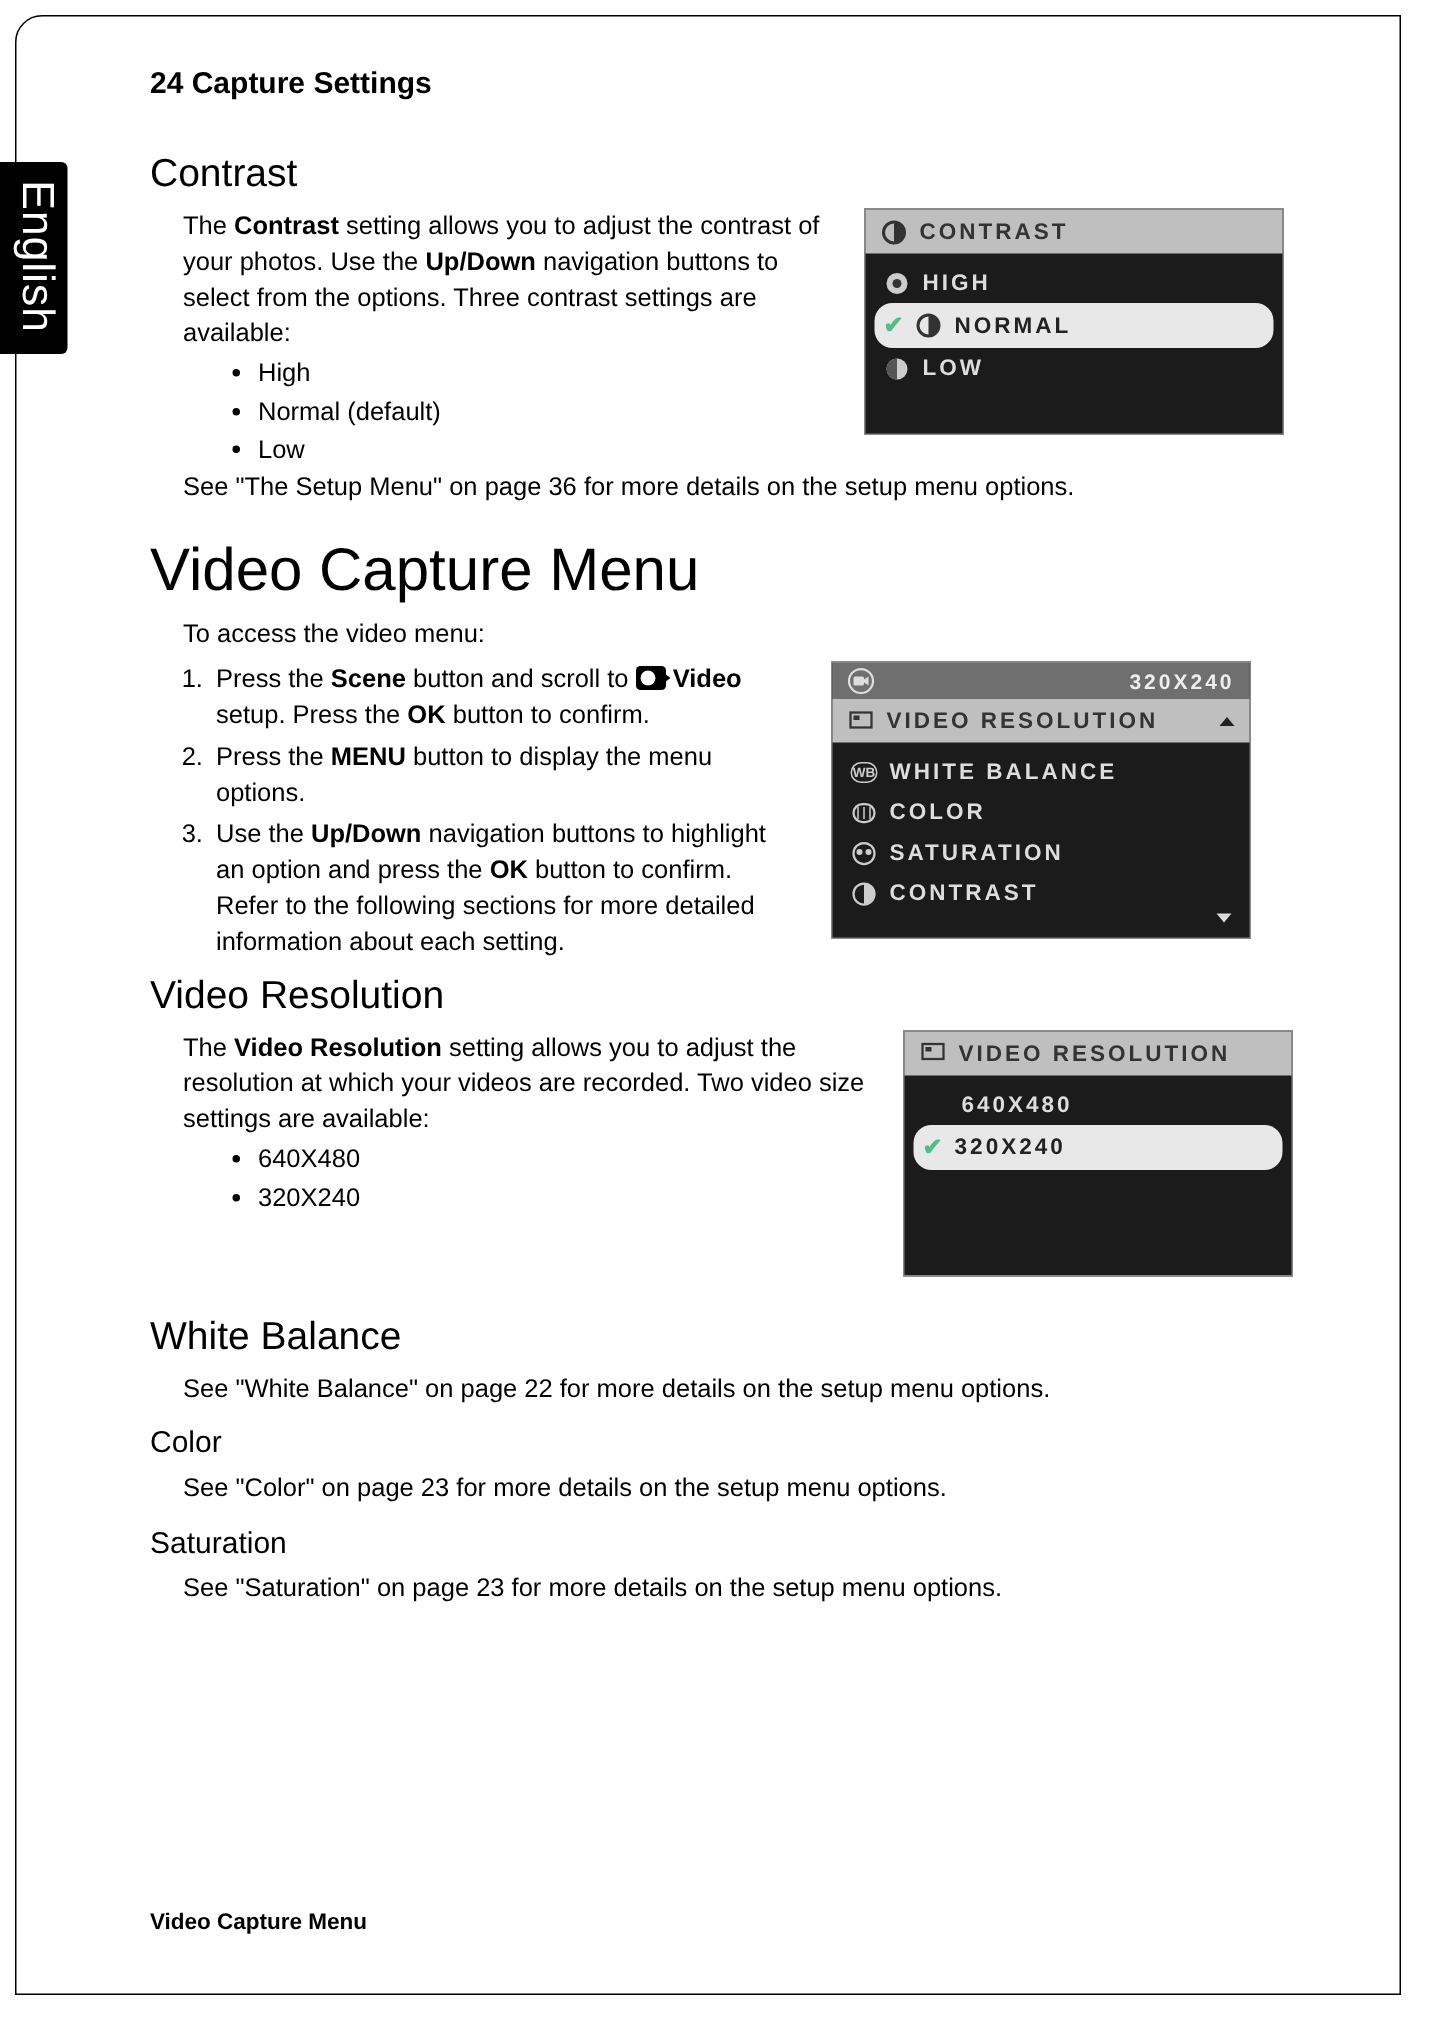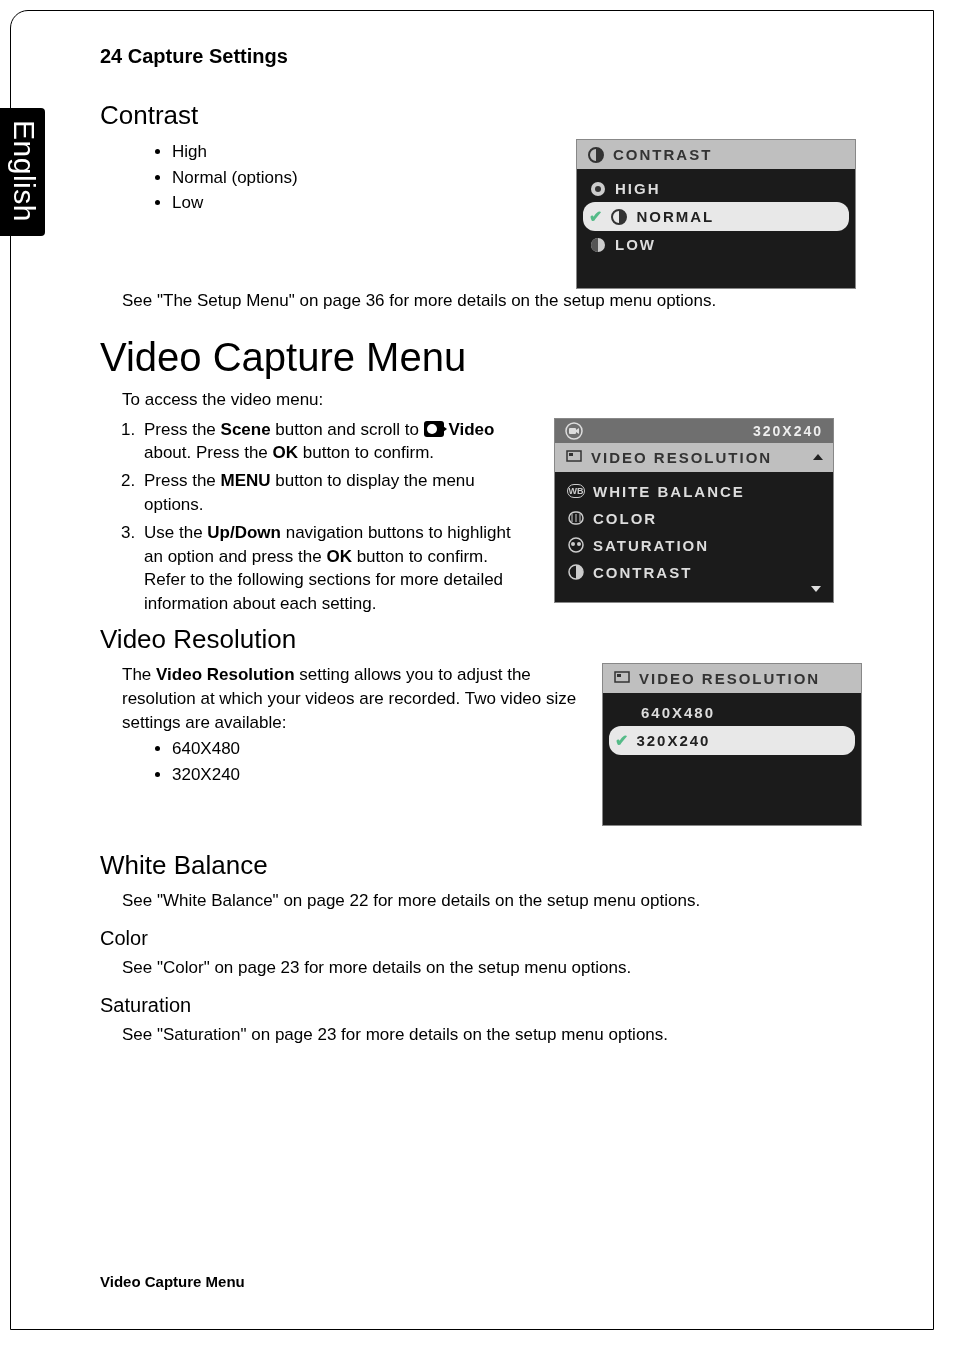--- a/index.html
+++ b/index.html
@@ -169,23 +169,26 @@
 
 <div class="page-frame"></div>
 <div class="lang-tab">English</div>
 
 <div class="content">
   <div class="page-header">24  Capture Settings</div>
 
   <h2 class="section">Contrast</h2>
   <div class="row-flex">
     <div class="col-left body-indent">
+      <p class="body">
+        <span>The </span><span class="bold">Contrast</span><span> setting allows you to adjust the contrast of your photos. Use the </span><span class="bold">Up/Down</span><span> navigation buttons to select from the options. Three contrast settings are available:</span>
+      </p>
       <ul class="bullets">
         <li>High</li>
-        <li>Normal (options)</li>
+        <li>Normal (default)</li>
         <li>Low</li>
       </ul>
     </div>
     <div class="cam">
       <div class="cam-header">
         <span class="ico">
             <svg viewBox="0 0 18 18">
               <circle cx="9" cy="9" r="7" fill="none" stroke="#333" stroke-width="2"></circle>
               <path d="M9 2 A7 7 0 0 1 9 16 Z" fill="#333"></path>
             </svg>
@@ -228,21 +231,21 @@
   <p class="body body-indent">See "The Setup Menu" on page 36 for more details on the setup menu options.</p>
 
   <h1 class="main">Video Capture Menu</h1>
   <p class="body body-indent">To access the video menu:</p>
   <div class="row-flex" style="margin-top:6px">
     <div class="col-left">
       <ol class="steps body-indent">
         <li>
           <span>Press the </span><span class="bold">Scene</span><span> button and scroll to </span>
           <span class="inline-icon"></span>
-          <span> </span><span class="bold">Video</span><span> about. Press the </span><span class="bold">OK</span><span> button to confirm.</span>
+          <span> </span><span class="bold">Video</span><span> setup. Press the </span><span class="bold">OK</span><span> button to confirm.</span>
         </li>
         <li>
           <span>Press the </span><span class="bold">MENU</span><span> button to display the menu options.</span>
         </li>
         <li>
           <span>Use the </span><span class="bold">Up/Down</span><span> navigation buttons to highlight an option and press the </span><span class="bold">OK</span><span> button to confirm. Refer to the following sections for more detailed information about each setting.</span>
         </li>
       </ol>
     </div>
     <div class="cam">

